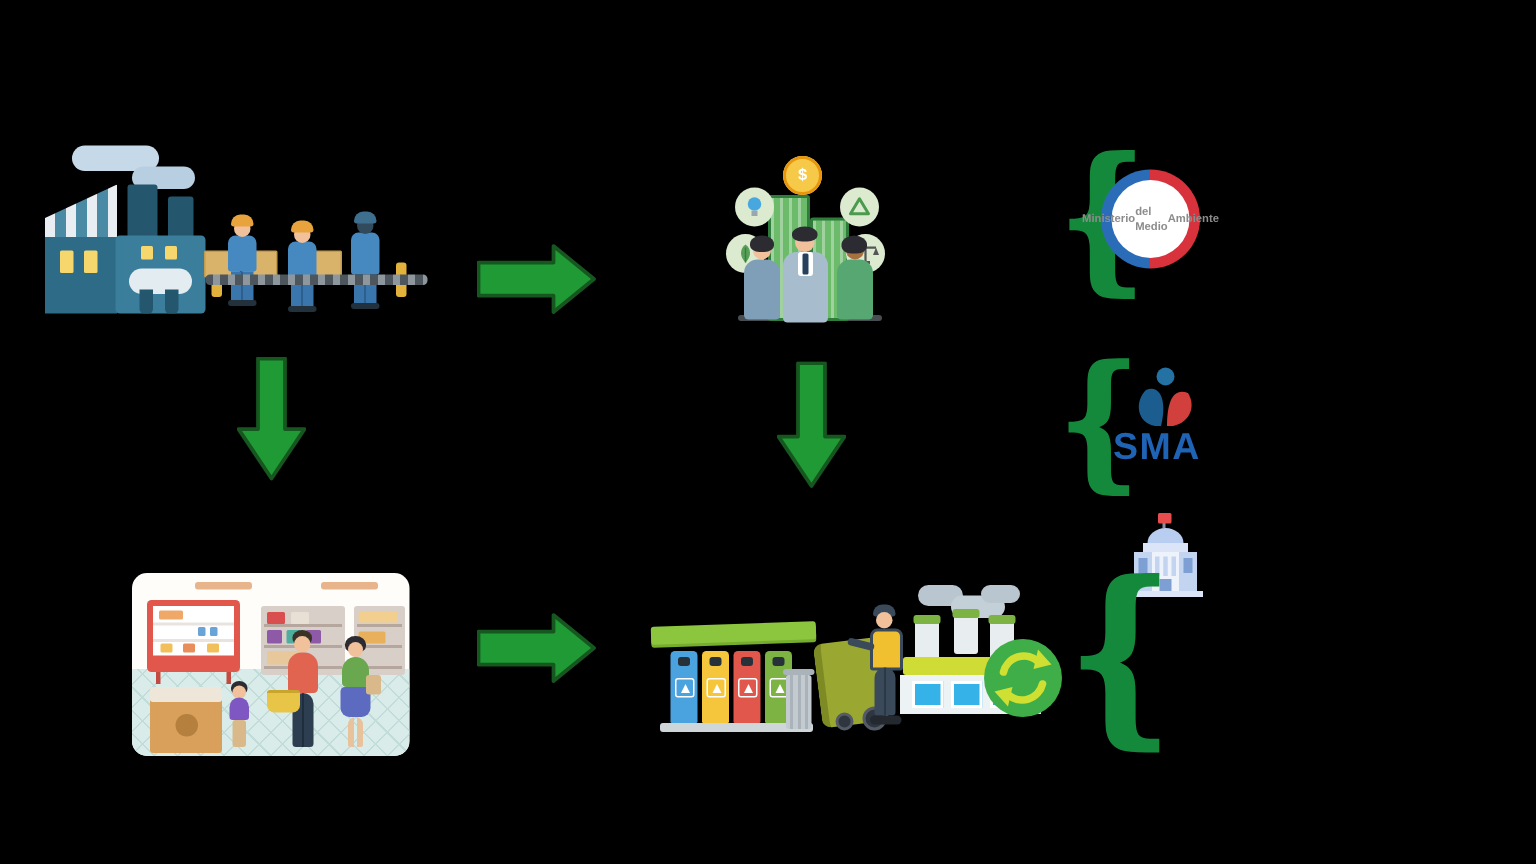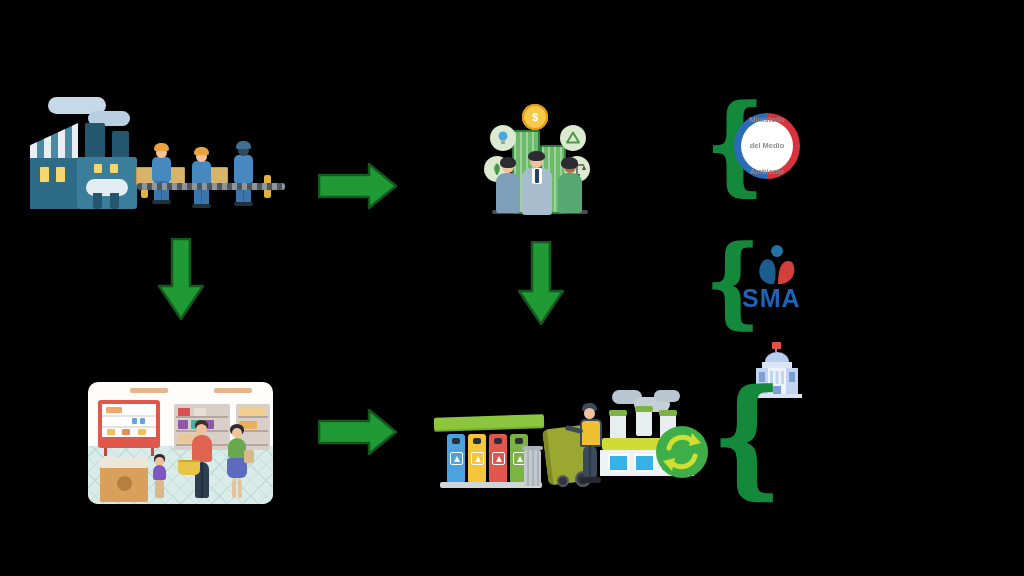--- a/index.html
+++ b/index.html
@@ -50,22 +50,22 @@
   .person .hair{position:absolute;border-radius:50% 50% 40% 40%;background:#2b2b31;}
   .person .face{position:absolute;background:#f0c19a;border-radius:50%;}
   .person .body{position:absolute;border-radius:9px 9px 3px 3px;}
 
   
   .brace{position:absolute;color:#15893b;font-family:"DejaVu Serif",serif;font-weight:bold;
          -webkit-text-stroke:1.5px #15893b;transform:scaleX(.85);transform-origin:left center;}
   .mma-circle{position:absolute;width:66px;height:66px;border-radius:50%;
               background:linear-gradient(90deg,#2b6cb8 0 50%,#d8323c 50% 100%);
               display:flex;align-items:center;justify-content:center;}
-  .mma-inner{width:52px;height:52px;border-radius:50%;background:#fff;display:flex;flex-direction:column;
-             align-items:center;justify-content:center;gap:16px;}
+  .mma-inner{width:52px;height:52px;border-radius:50%;background:#fff;display:flex;
+             align-items:center;justify-content:center;}
   .mma-inner span{font-size:7.5px;font-weight:bold;color:#8c8c8c;line-height:1.3;}
   .sma-text{position:absolute;font-size:25px;font-weight:bold;color:#1f63b5;letter-spacing:1px;
             font-family:"Liberation Sans",sans-serif;}
 
   
   .store{left:88px;top:382px;width:185px;height:122px;background:#fffdf9;border-radius:10px;overflow:hidden;}
   .floor{position:absolute;left:0;bottom:0;width:100%;height:58px;background:#d9ece9;
          background-image:repeating-linear-gradient(45deg,transparent 0 10px,#c2ddd9 10px 11px),
                           repeating-linear-gradient(-45deg,transparent 0 10px,#c2ddd9 10px 11px);}
   .vent{position:absolute;height:5px;background:#e8b48c;border-radius:2px;top:6px;}

